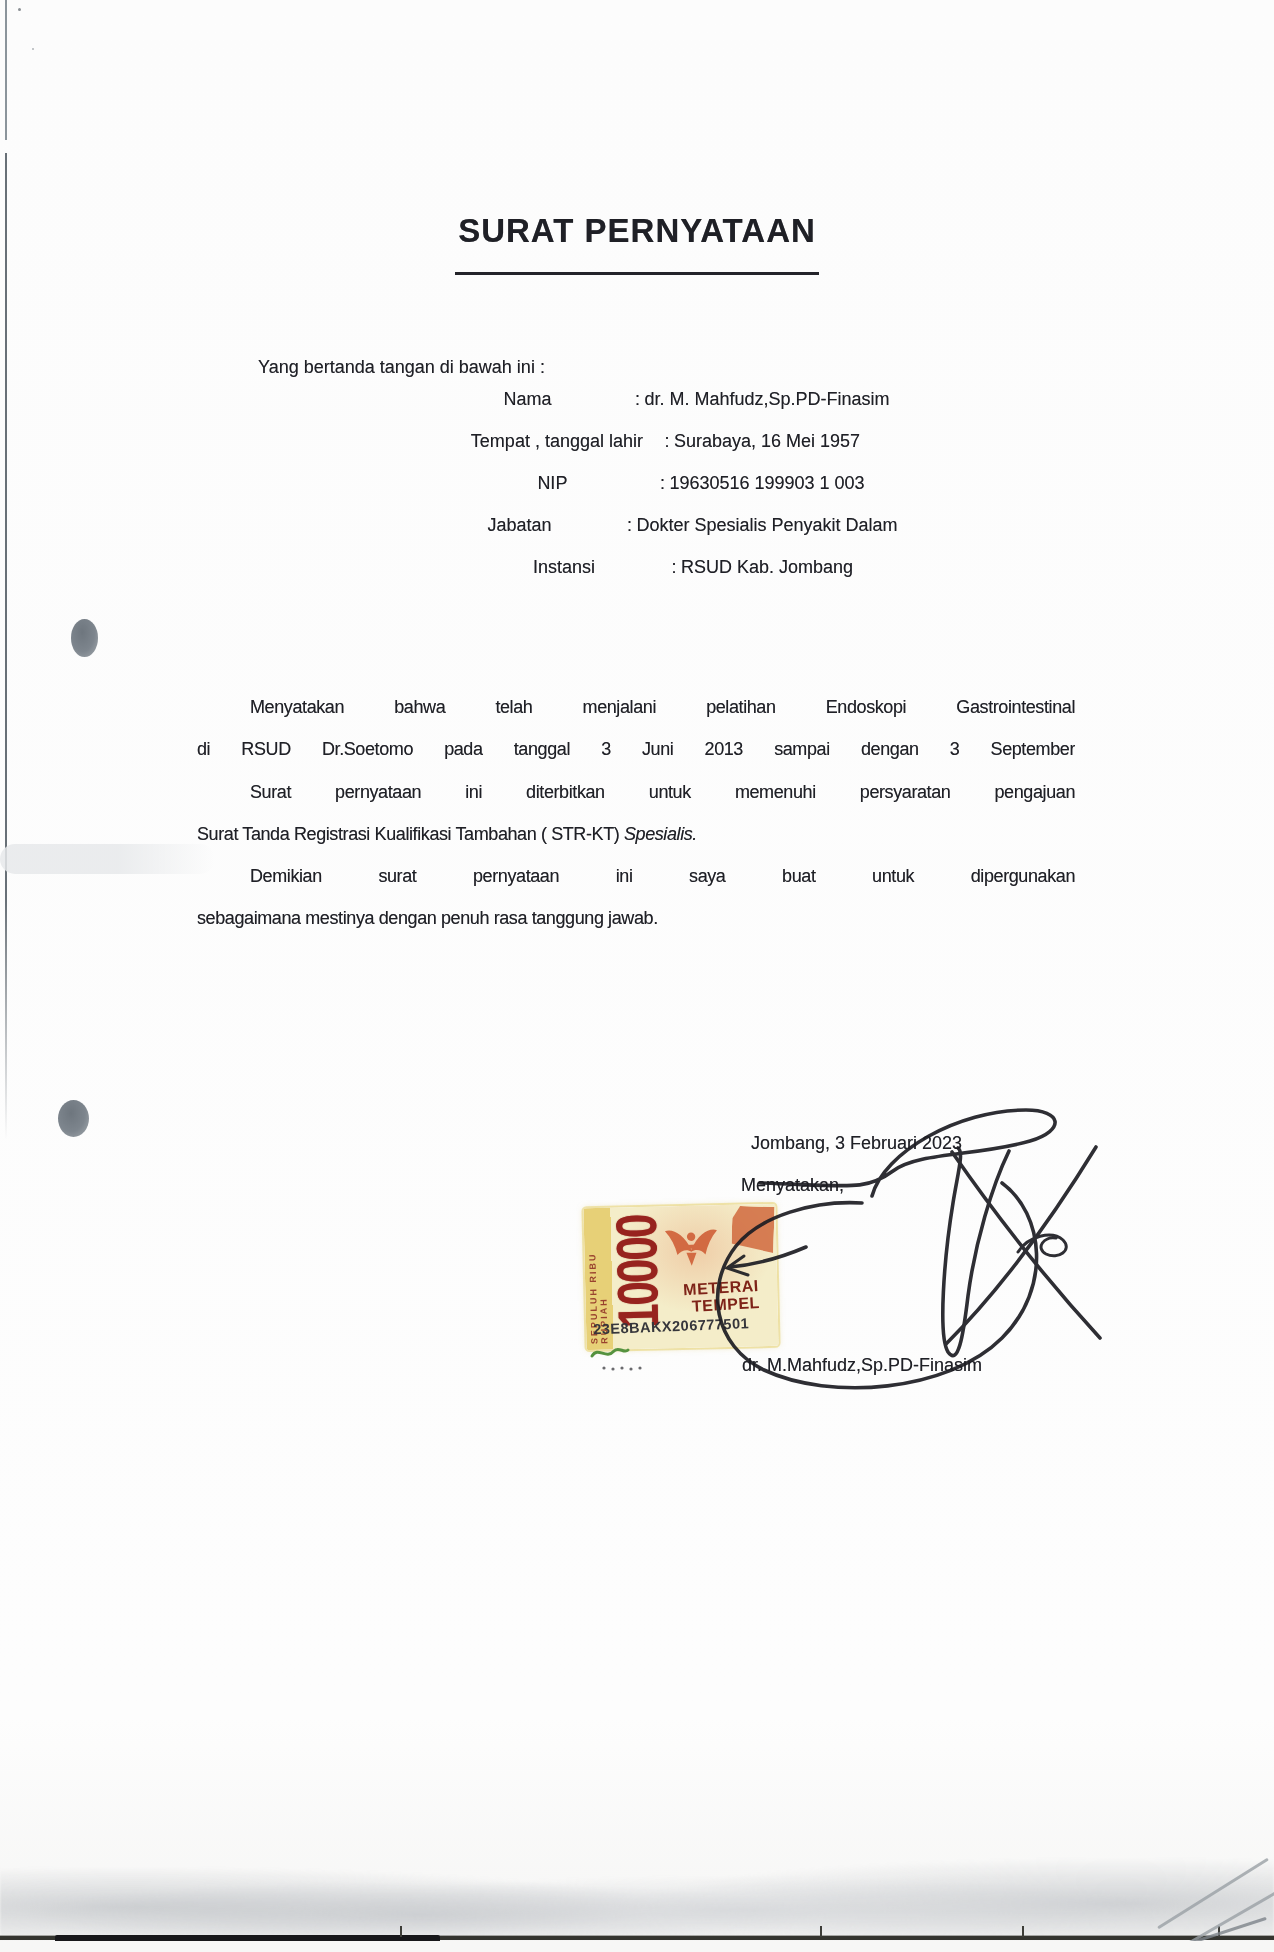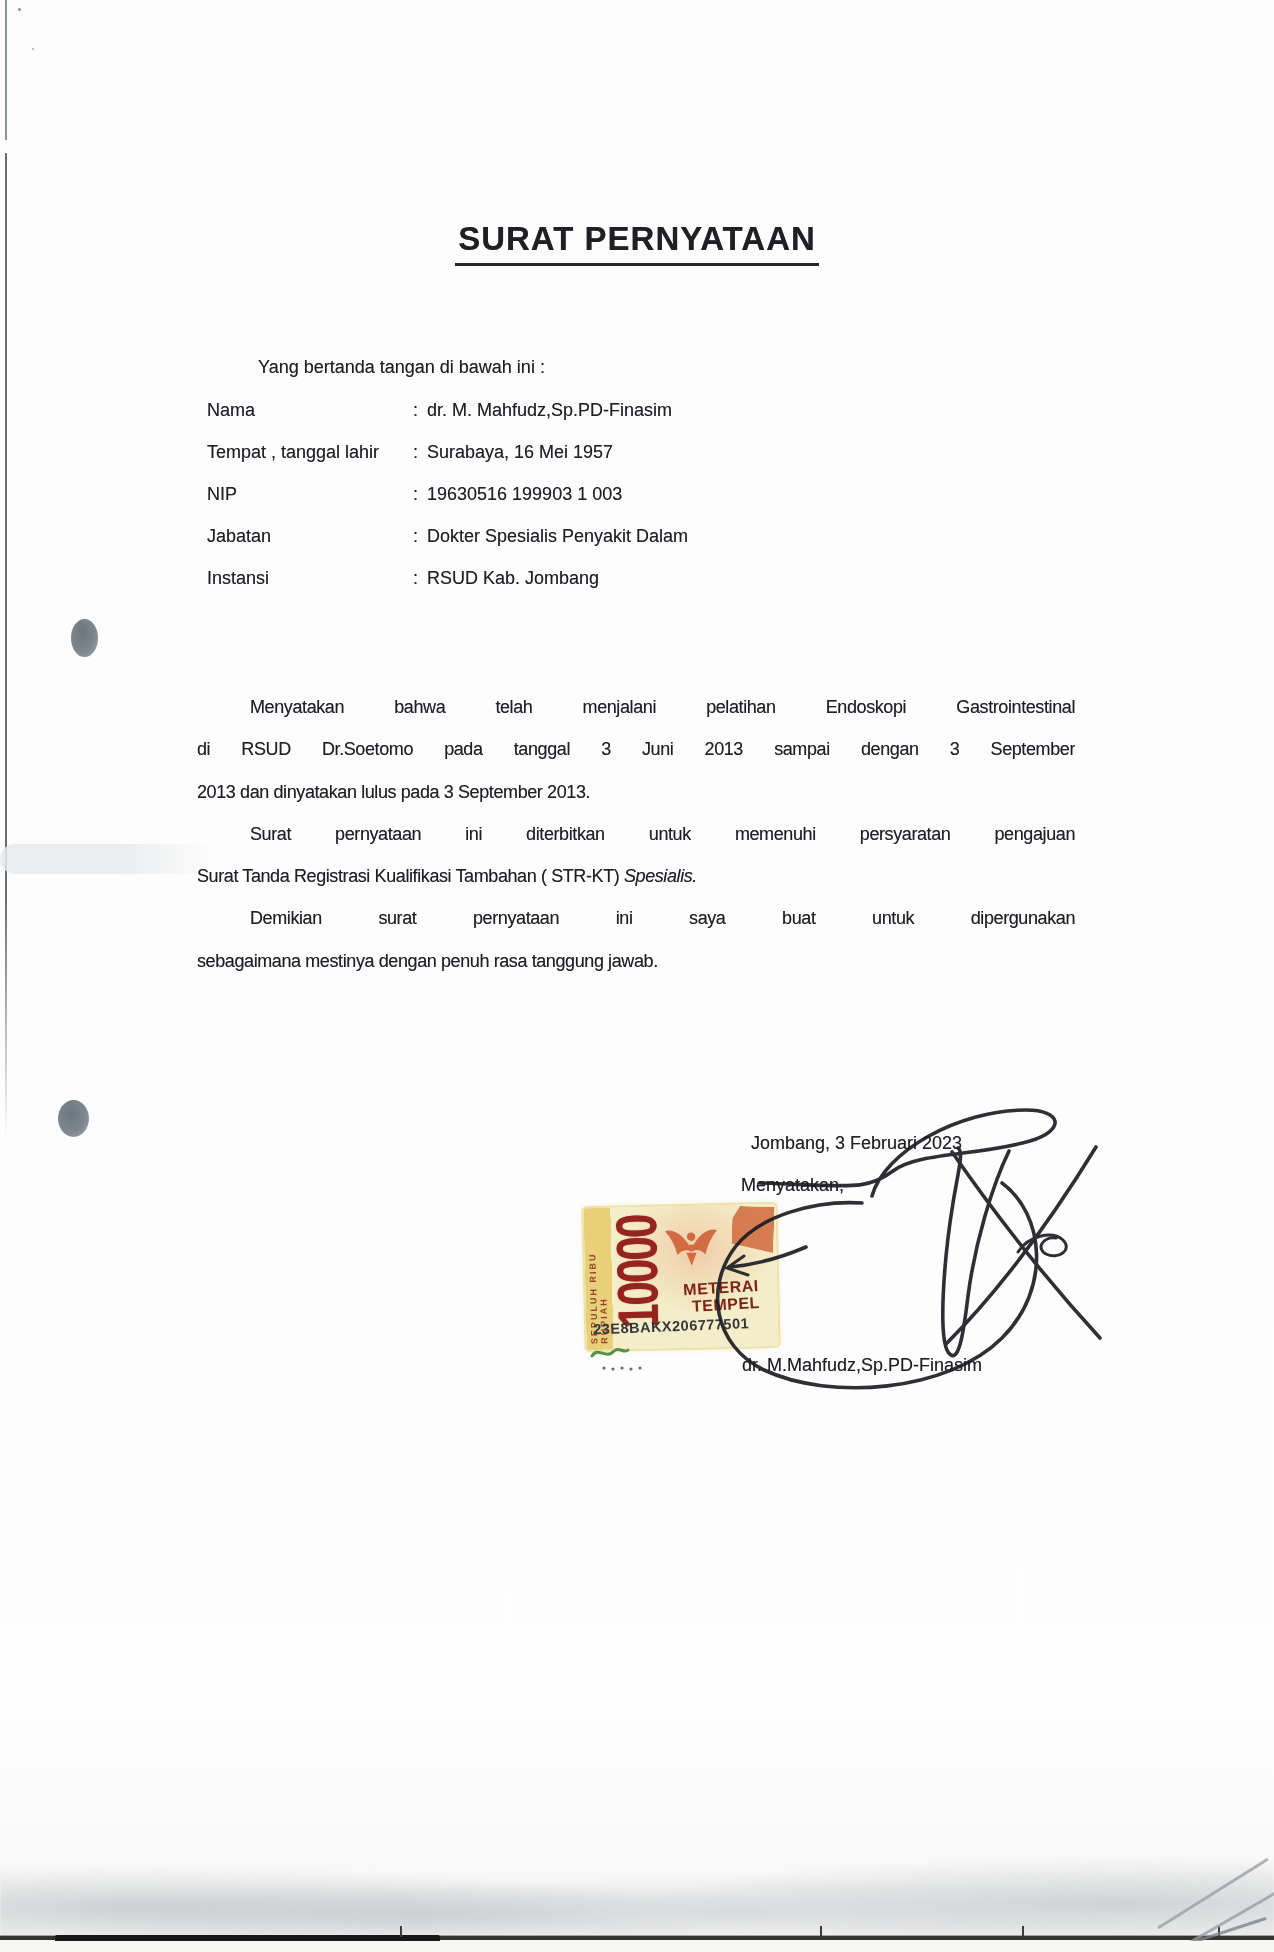--- a/index.html
+++ b/index.html
@@ -6,29 +6,29 @@
   .page{
     position:relative; width:1274px; height:1952px; margin:0 auto;
     background:linear-gradient(180deg,#fcfcfc 0%, #fdfdfd 88%, #f5f5f4 100%);
     font-family:"Liberation Sans", sans-serif;
     color:#1f2026; overflow:hidden;
   }
   .page *{position:absolute; box-sizing:border-box;}
 
   
   .doc-title{
-    top:208px; left:0; right:0; margin:12px auto; width:fit-content;
+    top:208px; left:0; right:0; margin:4px auto; width:fit-content;
     font-size:33px; font-weight:700; letter-spacing:1px;
-    padding:0 3px 5px 3px; border-bottom:3px solid #24242a;
+    padding:0 3px 22px 3px; border-bottom:3px solid #24242a;
     text-shadow:0 0 .6px rgba(25,25,35,.55);
     position:absolute;
   }
   .txt{ font-size:18px; line-height:42px; text-shadow:0 0 .5px rgba(25,25,35,.5); }
   .intro{ top:346px; left:258px; }
-  .fields{ top:389px; left:207px; width:900px; height:254px; }
+  .fields{ top:378px; left:207px; width:900px; height:254px;text-align:center; }
   .frow{ position:absolute; left:0; right:0; height:42px; white-space:nowrap; }
   .frow .flabel{ position:static; display:inline-block; width:206px; }
   .frow .fcolon{ position:static; display:inline-block; width:14px; }
   .frow .fvalue{ position:static; display:inline; }
   .r0{top:0}.r1{top:42px}.r2{top:84px}.r3{top:126px}.r4{top:168px}.r5{top:210px}
 
   .bodytext{ top:686px; left:197px; width:878px; height:300px; }
   .bline{ position:relative; display:block; height:42.3px; line-height:42.3px;
           letter-spacing:-0.4px; overflow:hidden; }
   .bline.just{ text-align:justify; text-align-last:justify; }
@@ -138,21 +138,20 @@
       <span class="flabel">Jabatan</span><span class="fcolon">:</span><span class="fvalue">Dokter Spesialis Penyakit Dalam</span>
     </div>
     <div class="frow r4 txt">
       <span class="flabel">Instansi</span><span class="fcolon">:</span><span class="fvalue">RSUD Kab. Jombang</span>
     </div>
   </div>
 
   <div class="bodytext txt">
     <span class="bline just ind">Menyatakan bahwa telah menjalani pelatihan Endoskopi Gastrointestinal</span>
     <span class="bline just">di RSUD Dr.Soetomo pada tanggal 3 Juni 2013 sampai dengan 3 September</span>
-    <span class="bline">2013 dan dinyatakan lulus pada 3 September 2013.</span>
     <span class="bline just ind">Surat pernyataan ini diterbitkan untuk memenuhi persyaratan pengajuan</span>
     <span class="bline"><span class="nrm" style="position:static">Surat Tanda Registrasi Kualifikasi Tambahan ( STR-KT) </span><span class="it">Spesialis.</span></span>
     <span class="bline just ind">Demikian surat pernyataan ini saya buat untuk dipergunakan</span>
     <span class="bline">sebagaimana mestinya dengan penuh rasa tanggung jawab.</span>
   </div>
 
   <div class="txt sig-date">Jombang, 3 Februari 2023</div>
   <div class="txt sig-label">Menyatakan,</div>
   <div class="txt sig-name">dr. M.Mahfudz,Sp.PD-Finasim</div>
 

